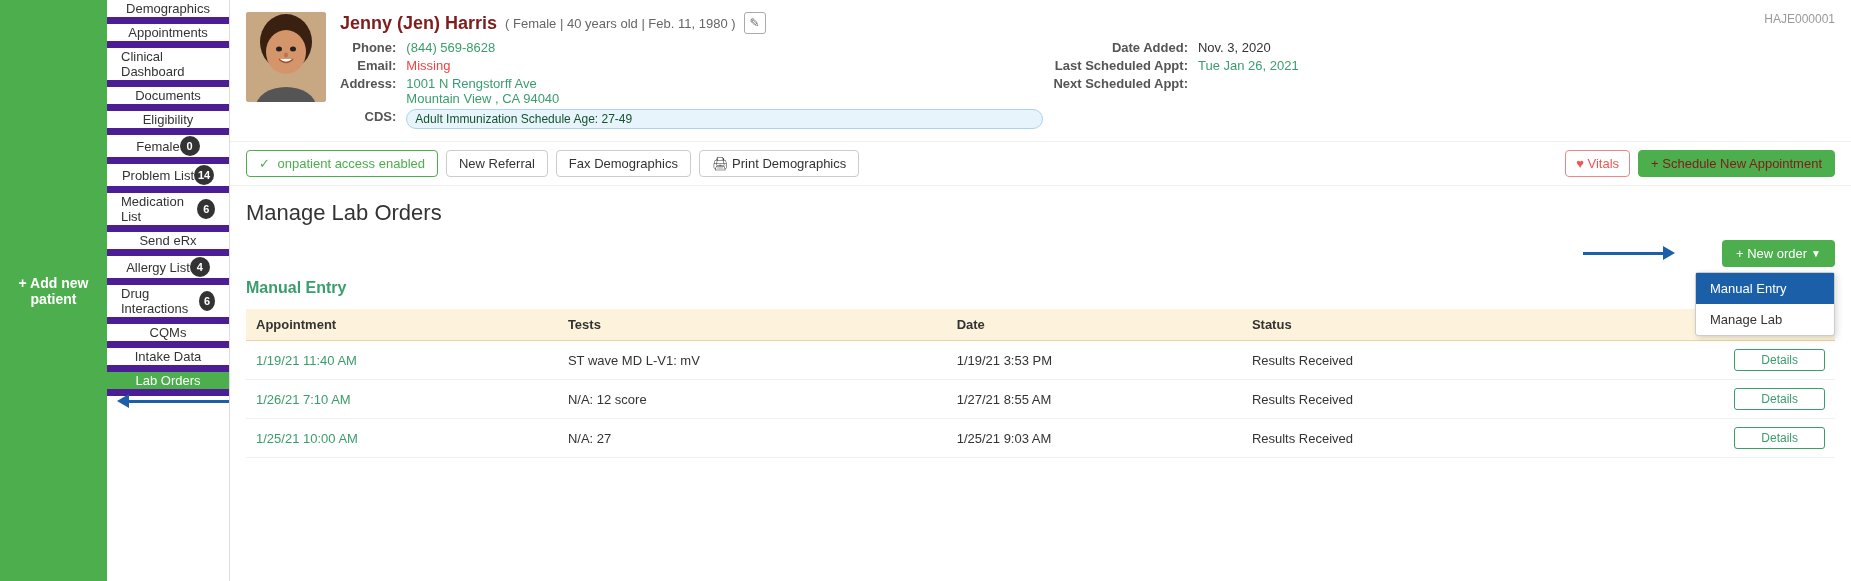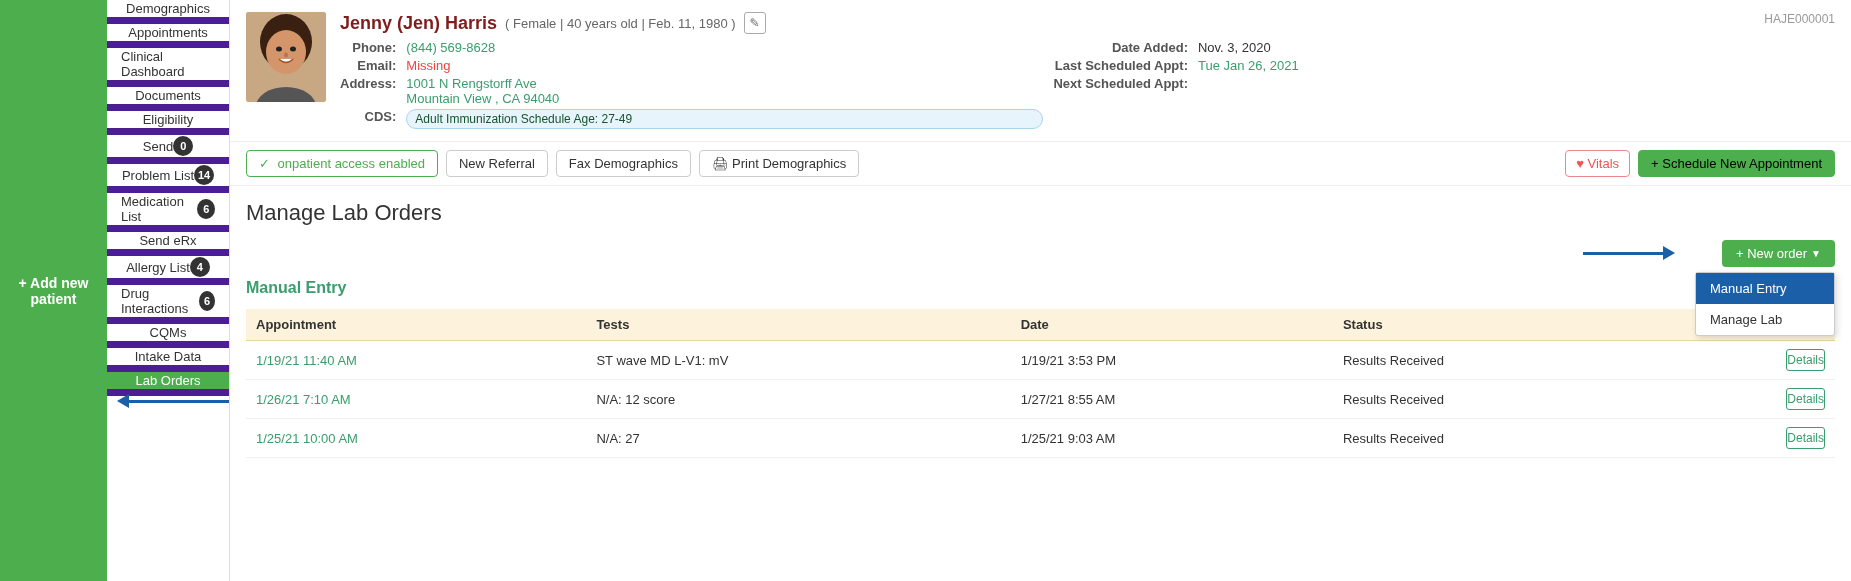--- a/index.html
+++ b/index.html
@@ -152,21 +152,21 @@
       background: #fff;
       color: #333;
     }
     .btn-green-outline {
       border-color: #4cae4c;
       color: #4cae4c;
       background: #fff;
     }
     .btn-green {
       background: #4cae4c;
-      color: #000000;
+      color: #7f1d1d;
       border-color: #4cae4c;
     }
     .btn-heart {
       border: 1px solid #e88;
       color: #e55;
       background: #fff;
       padding: 5px 10px;
     }
     .action-bar-right {
       margin-left: auto;
@@ -293,21 +293,21 @@
       padding: 8px 10px;
       border-bottom: 1px solid #f0f0f0;
       font-size: 13px;
       color: #333;
     }
     .lab-table td.link { color: #3a9d6e; cursor: pointer; }
     .details-btn {
       background: #fff;
       border: 1px solid #3a9d6e;
       color: #3a9d6e;
-      padding: 3px 0;
+      padding: 3px 26px;
       border-radius: 3px;
       cursor: pointer;
       font-size: 12px;
     }
 
     
     .sidebar-arrow {
       display: flex;
       align-items: center;
       padding: 0 0 0 10px;
@@ -341,21 +341,21 @@
       <div class="sidebar-item">
         <span>Clinical Dashboard</span>
       </div>
       <div class="sidebar-item">
         <span>Documents</span>
       </div>
       <div class="sidebar-item">
         <span>Eligibility</span>
       </div>
       <div class="sidebar-item">
-        <span>Send</span>
+        <span>Female</span>
         <span class="badge">0</span>
       </div>
       <div class="sidebar-item">
         <span>Problem List</span>
         <span class="badge">14</span>
       </div>
       <div class="sidebar-item">
         <span>Medication List</span>
         <span class="badge">6</span>
       </div>

